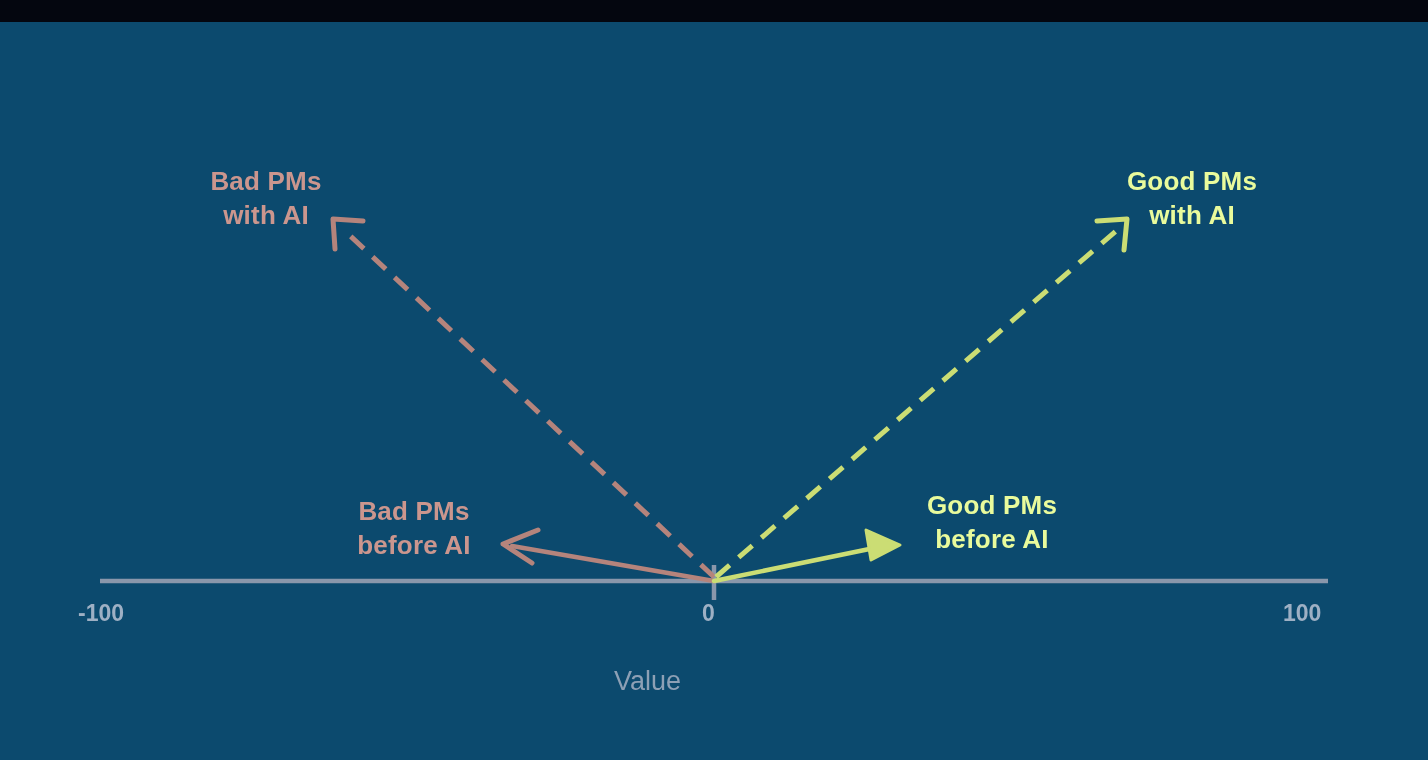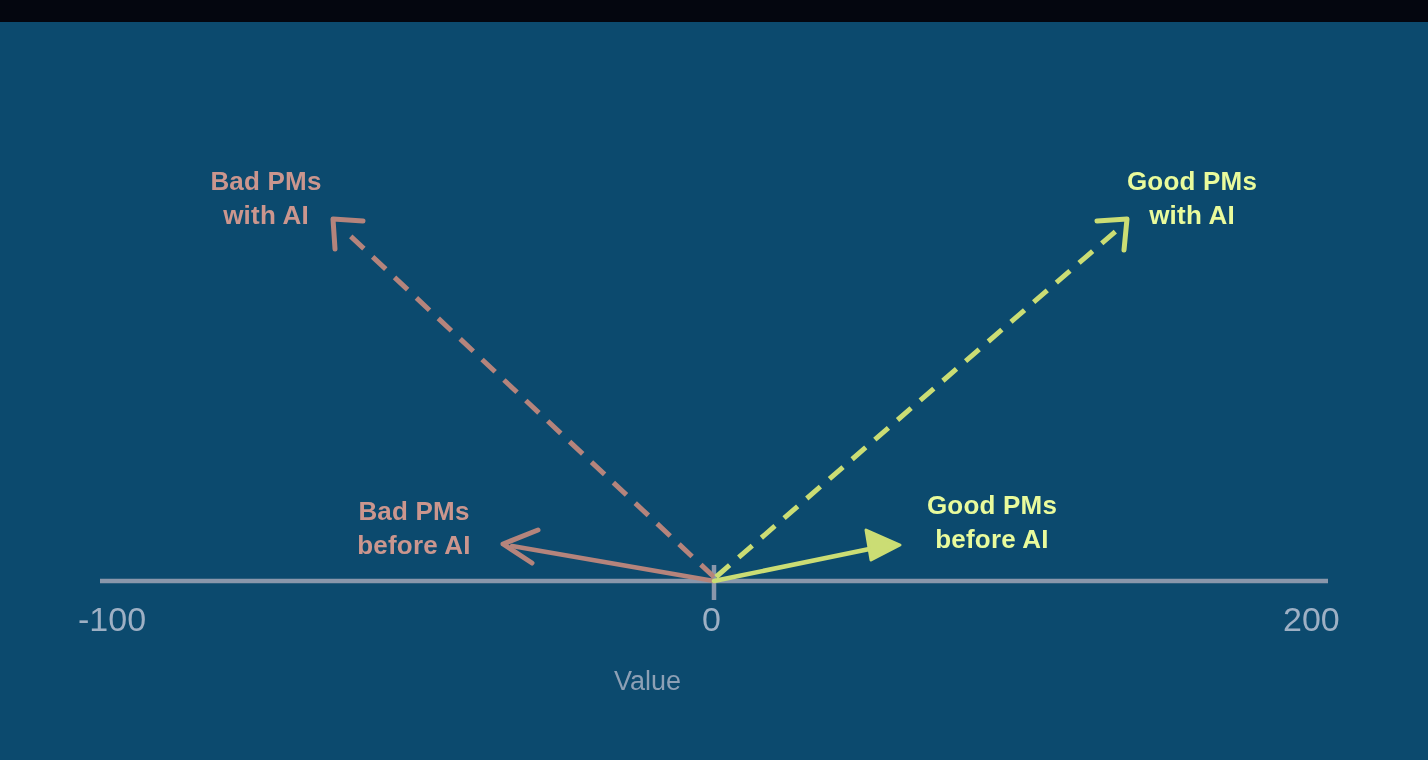--- a/index.html
+++ b/index.html
@@ -59,23 +59,23 @@
   }
   .label-good-before-ai {
     left: 902px;
     top: 466px;
     width: 180px;
     text-align: center;
     color: #e9fb9c;
   }
   .tick-label {
     position: absolute;
-    font-size: 34px;
+    font-size: 23px;
     color: #9eb0c4;
-    font-weight: normal;
+    font-weight: bold;
   }
   .tick-left  { left: 78px;  top: 578px; }
   .tick-zero  { left: 702px; top: 578px; }
   .tick-right { left: 1283px; top: 578px; }
   .axis-title {
     position: absolute;
     left: 614px;
     top: 644px;
     width: 200px;
     font-size: 27px;
@@ -123,17 +123,17 @@
   <div class="label label-bad-before-ai">Bad PMs
 before AI</div>
 
   <div class="label label-good-before-ai">Good PMs
 before AI</div>
 
   <div class="tick-label tick-left">-100</div>
 
   <div class="tick-label tick-zero">0</div>
 
-  <div class="tick-label tick-right">200</div>
+  <div class="tick-label tick-right">100</div>
 
   <div class="axis-title">Value</div>
 
 </div>
 
 </body></html>

